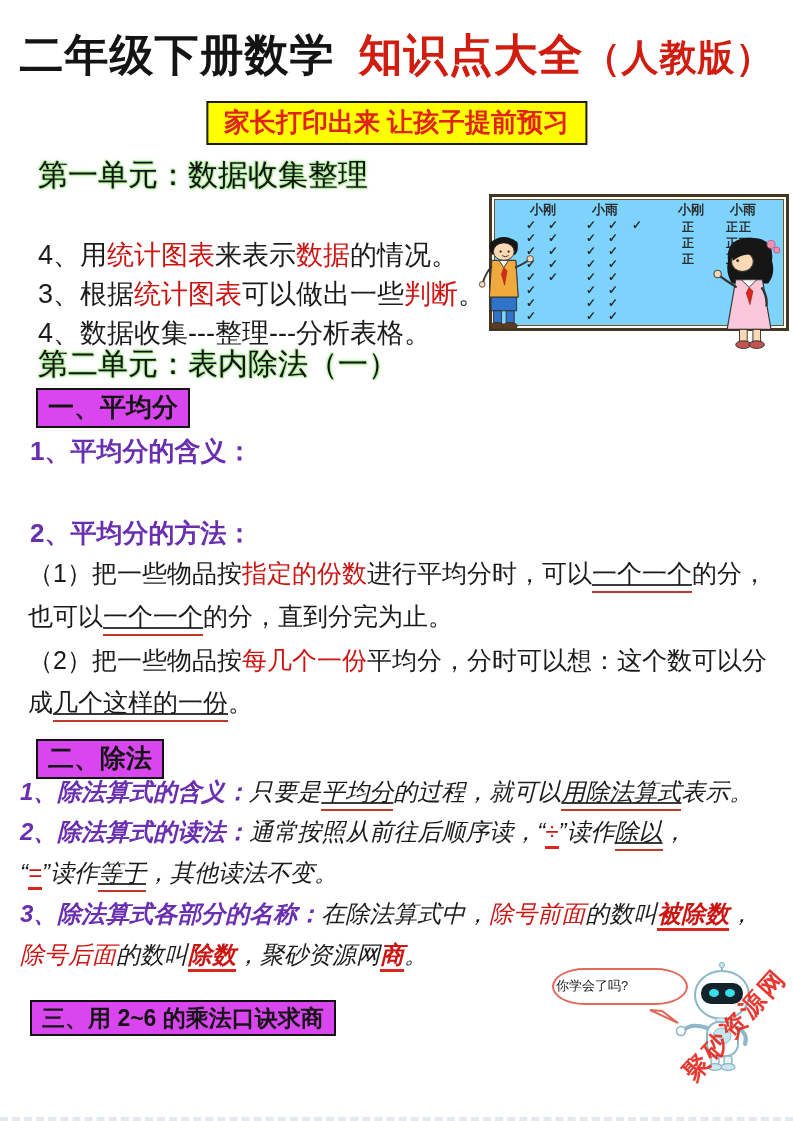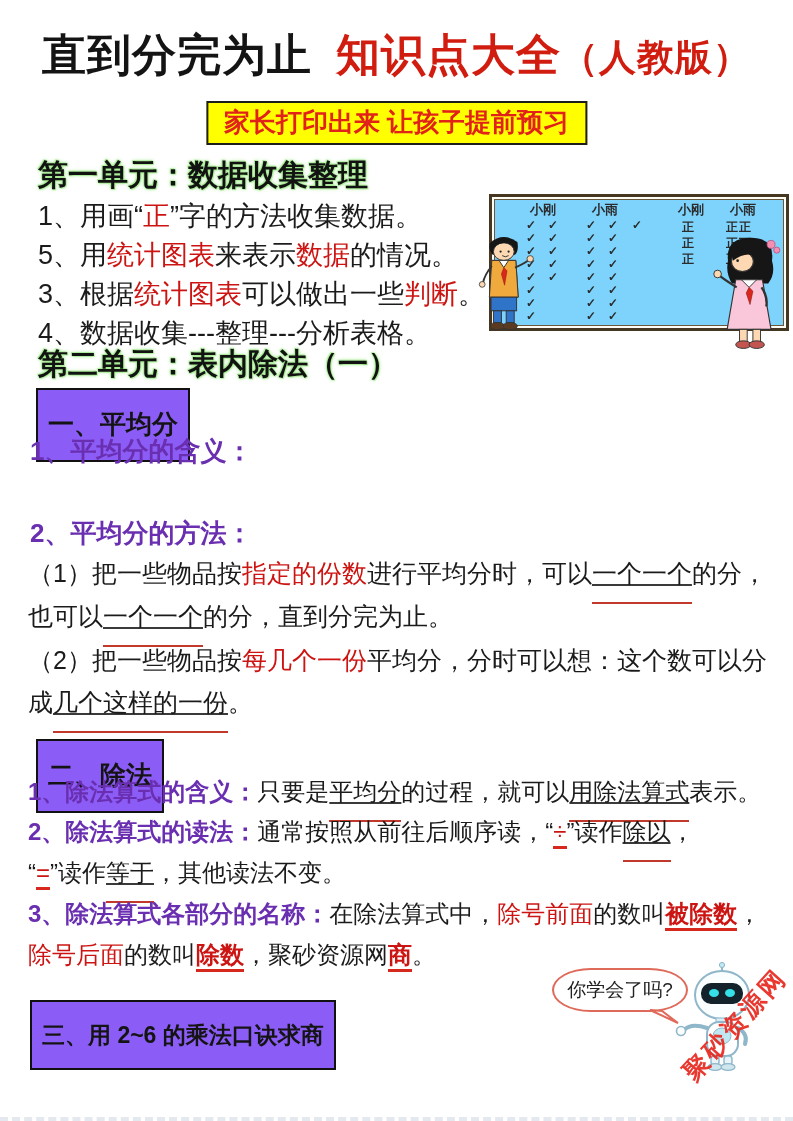--- a/index.html
+++ b/index.html
@@ -11,76 +11,75 @@
   .title{top:30px;left:0;width:793px;text-align:center;font-weight:800;font-size:44px;letter-spacing:1px;}
   .t-black{color:#141414;}
   .t-red{color:#d11d10;margin-left:24px;}
   .t-paren{color:#d11d10;font-size:37px;}
 
   
   .banner{top:101px;left:50%;transform:translateX(-50%);background:#ffff00;border:2px solid #1d1d1d;
           padding:5px 16px;font-size:26px;font-weight:800;color:#e02218;}
 
   
-  .h-unit{left:38px;font-size:30px;font-weight:700;color:#121212;
+  .h-unit{left:38px;font-size:30px;font-weight:400;color:#121212;
           text-shadow:0 0 2px #8fe07a,0 0 4px #a9ec95,1px 1px 0 #c9f3ba,-1px -1px 0 #c9f3ba;}
 
   
   .line{left:38px;font-size:27px;color:#1b1b1b;}
   .line2{left:28px;font-size:25px;color:#1b1b1b;}
   .sub{left:30px;font-size:26px;}
-  .dline{left:28px;font-size:24px;color:#1b1b1b;}
+  .dline{left:20px;font-size:24px;color:#1b1b1b;font-style:italic;}
 
   .red{color:#cc1512;}
   .purple{color:#6a2fb0;font-weight:700;}
   .bold{font-weight:800;}
-  .ul2{text-decoration:underline;text-decoration-color:#3a3a3a;border-bottom:2px solid #c0392b;padding-bottom:15px;}
+  .ul2{text-decoration:underline;text-decoration-color:#3a3a3a;border-bottom:2px solid #c0392b;padding-bottom:4px;}
   .ul1{border-bottom:3px solid #d8281e;padding-bottom:1px;}
 
-  .boxhead{border:2.5px solid #111;padding:20px 10px;font-weight:800;color:#141414;background:#8b5cf6;}
+  .boxhead{border:2.5px solid #111;padding:3px 10px;font-weight:800;color:#141414;background:#d946ef;}
   .boxhead.b1{left:36px;top:388px;font-size:26px;}
   .boxhead.b2{left:36px;top:739px;font-size:26px;}
   .boxhead.b3{left:30px;top:1000px;font-size:23px;}
 
   
   .illu{left:475px;top:192px;width:318px;height:166px;}
   .board{position:absolute;left:14px;top:2px;width:294px;height:131px;background:#7dd3fc;
          border:3px solid #463723;box-shadow:inset 0 0 0 2px #fffdf6, inset 0 0 0 3px #6b573a;}
   .board span{position:absolute;color:#2b2b2b;}
   .bname{font-size:13px;font-weight:800;}
   .bcheck{font-size:12px;font-weight:700;}
   .btally{font-size:12px;font-weight:700;letter-spacing:1px;}
   .kid{position:absolute;}
 
   
   .bubble{left:552px;top:968px;width:128px;border:2px solid #e06a5a;border-radius:42px/24px;
-          background:#fff;padding:9px 2px;text-align:center;font-size:19px;color:#222;z-index:3;}
+          background:#fff;padding:9px 2px;font-size:13px;color:#222;z-index:3;}
   .bubble-tail{left:648px;top:1009px;z-index:4;}
 
   .robot{left:660px;top:962px;z-index:2;}
 
   .watermark{left:688px;top:1062px;transform:rotate(-48deg);transform-origin:left center;
              font-size:25px;font-weight:800;color:#e8281e;letter-spacing:3px;z-index:5;opacity:.92;}
 
   .bottom-dash{position:absolute;left:0;bottom:0;width:793px;border-top:4px dashed #e3e9ee;}
 </style>
 </head>
 <body>
 
 <div class="page">
 
   <div class="abs title">
-    <span class="t-black">直到分完为止</span><span class="t-red">知识点大全</span><span class="t-paren">（人教版）</span>
+    <span class="t-black">二年级下册数学</span><span class="t-red">知识点大全</span><span class="t-paren">（人教版）</span>
   </div>
 
   <div class="abs banner">家长打印出来  让孩子提前预习</div>
 
   <div class="abs h-unit" style="top:158px">第一单元：数据收集整理</div>
-  <div class="abs line" style="top:201px"><span>1、用画“</span><span class="red">正</span><span>”字的方法收集数据。</span></div>
-  <div class="abs line" style="top:240px"><span>5、用</span><span class="red">统计图表</span><span>来表示</span><span class="red">数据</span><span>的情况。</span></div>
+  <div class="abs line" style="top:240px"><span>4、用</span><span class="red">统计图表</span><span>来表示</span><span class="red">数据</span><span>的情况。</span></div>
   <div class="abs line" style="top:279px"><span>3、根据</span><span class="red">统计图表</span><span>可以做出一些</span><span class="red">判断</span><span>。</span></div>
   <div class="abs line" style="top:318px"><span>4、数据收集---整理---分析表格。</span></div>
 
   <div class="abs illu">
     <div class="board" id="board">
         <span class="bname" style="left: 38px; top: 6px;">小刚</span>
         <span class="bname" style="left: 100px; top: 6px;">小雨</span>
         <span class="bname" style="left: 186px; top: 6px;">小刚</span>
         <span class="bname" style="left: 238px; top: 6px;">小雨</span>
         <span class="bcheck" style="left: 34px; top: 22px;">✓</span>

